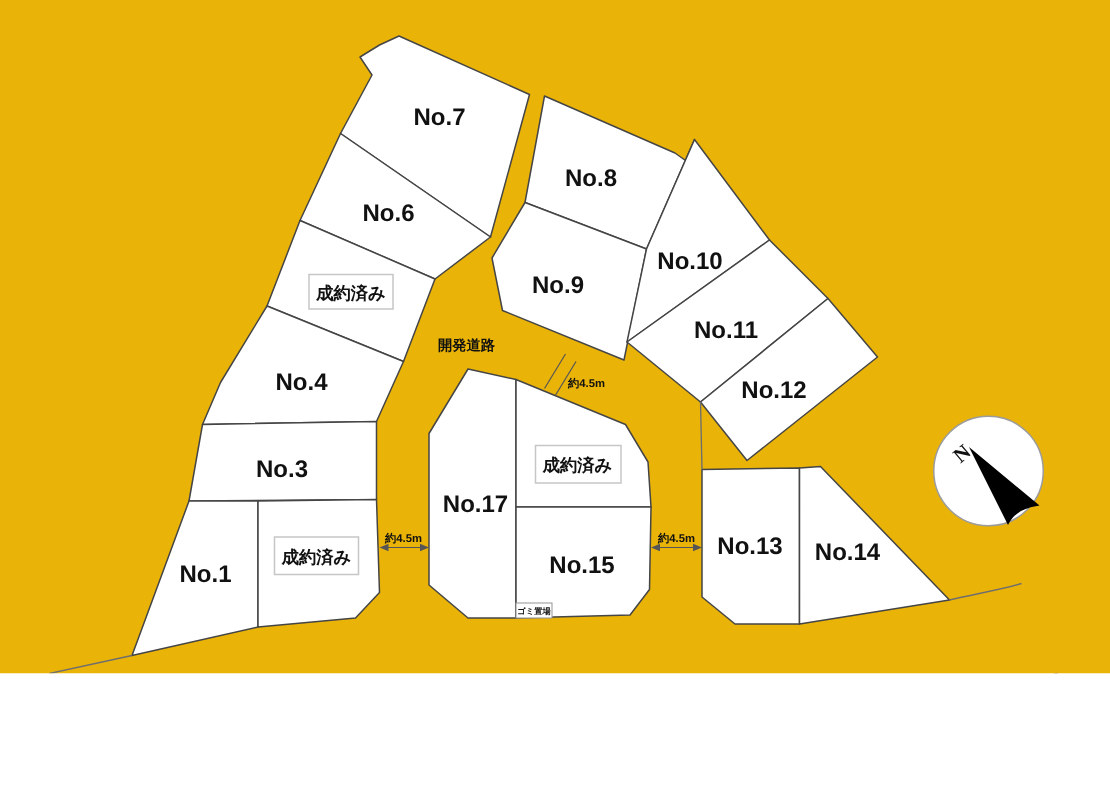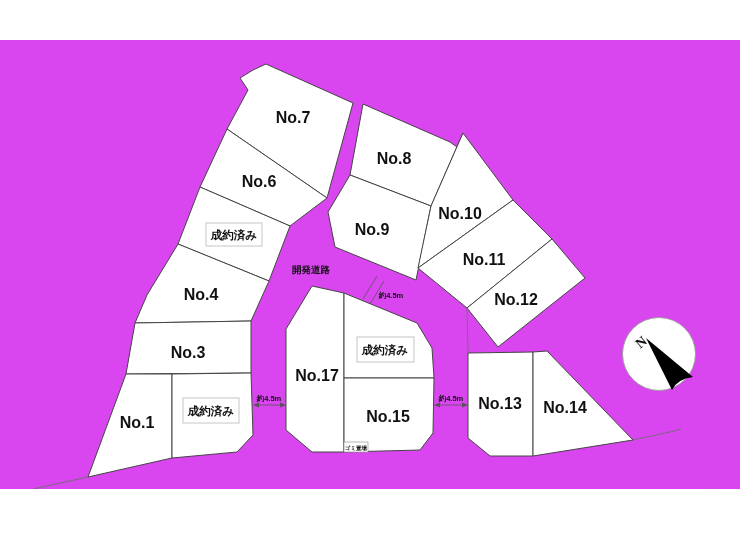--- a/index.html
+++ b/index.html
@@ -1,16 +1,16 @@
 <!DOCTYPE html>
 <html><head>
 <meta charset="utf-8">
 <style>
   html,body{margin:0;padding:0;background:#ffffff;}
-  .stage{width:740px;height:449px;position:relative;background:#d946ef;overflow:hidden;margin-top:40px;}
+  .stage{width:740px;height:449px;position:relative;background:#eab308;overflow:hidden;}
   svg{display:block;}
   .lot{fill:#ffffff;stroke:#454545;stroke-width:1;stroke-linejoin:round;}
   .lot-label{font:bold 16px "Liberation Sans",sans-serif;fill:#111;text-anchor:middle;}
   .sold-box{fill:#ffffff;stroke:#c6c6c6;stroke-width:1;}
   .sold-label{font:bold 11.5px "Liberation Sans",sans-serif;fill:#111;text-anchor:middle;}
   .road-name{font:bold 9.5px "Liberation Sans",sans-serif;fill:#111;text-anchor:middle;}
   .dim-label{font:bold 7.5px "Liberation Sans",sans-serif;fill:#111;text-anchor:middle;}
   .tiny-label{font:bold 5.5px "Liberation Sans",sans-serif;fill:#111;text-anchor:middle;}
   .road-line{fill:none;stroke:#6e6e6e;stroke-width:0.9;}
   .dim-line{fill:none;stroke:#555;stroke-width:0.8;}

